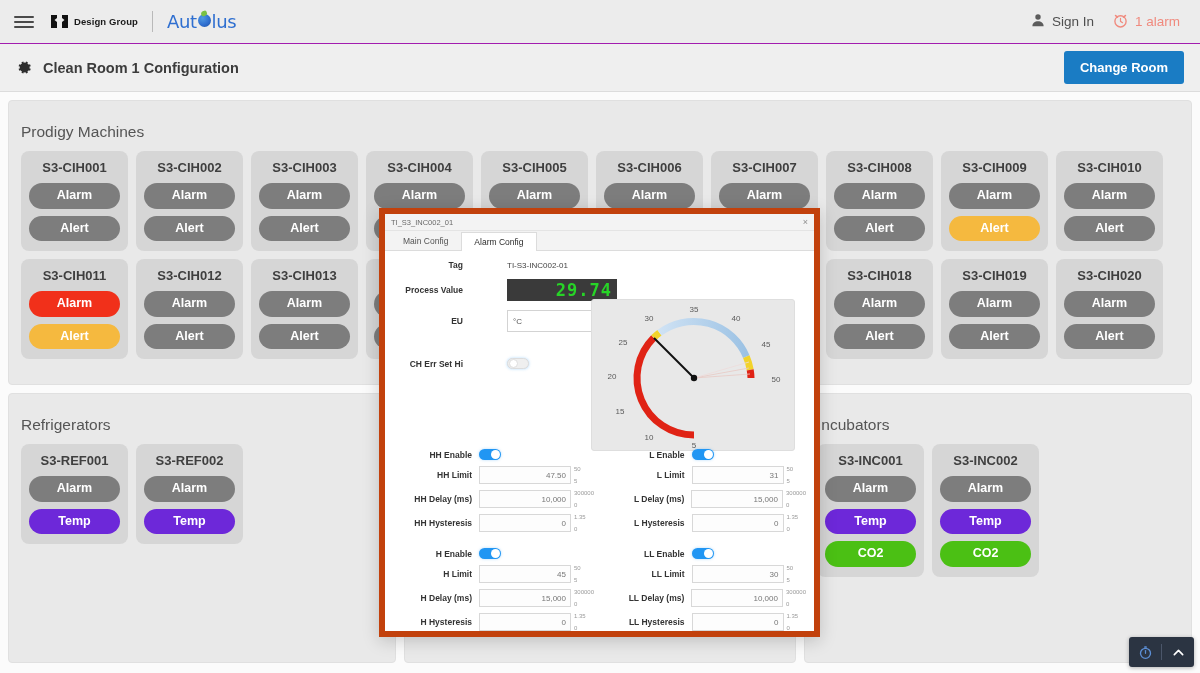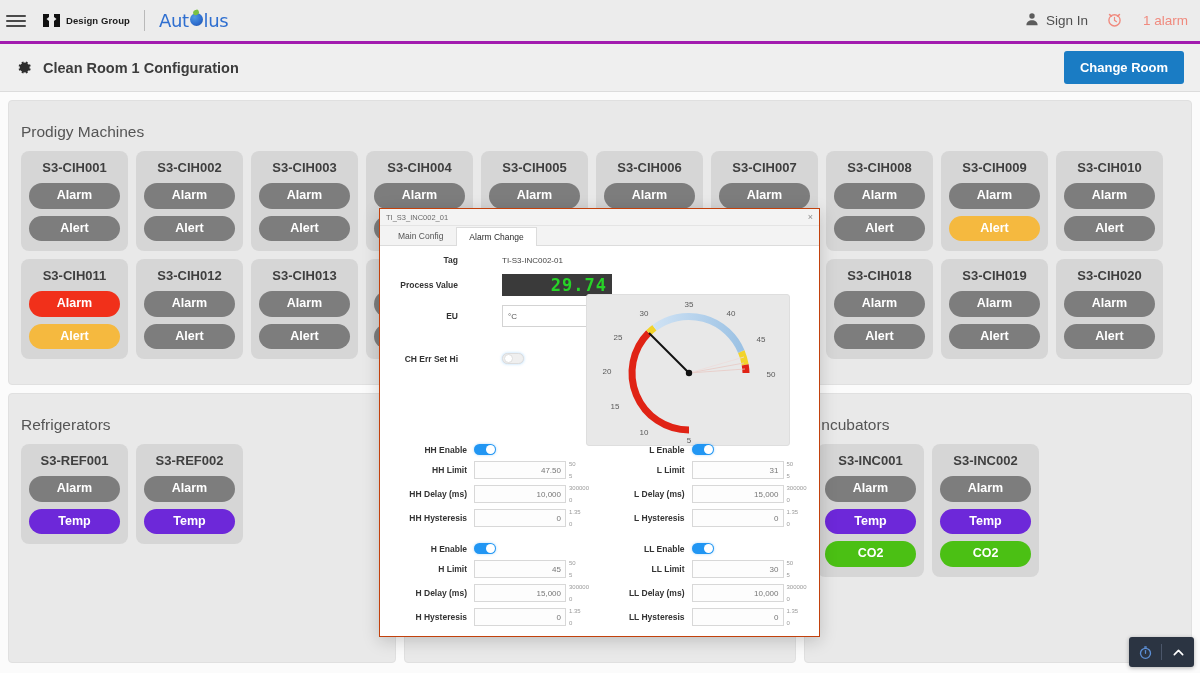--- a/index.html
+++ b/index.html
@@ -8,23 +8,23 @@
     width: 1200px; height: 673px;
     overflow: hidden;
     font-family: "Liberation Sans", sans-serif;
     background: #ffffff;
   }
 
   
   .appbar {
     height: 44px;
     background: #ececec;
-    border-bottom: 3px solid #a21caf;
+    border-bottom: 1px solid #a21caf;
     display: flex; align-items: center;
-    padding: 0 6px;
+    padding: 0 14px;
     position: relative;
   }
   .hamburger { width: 20px; display: flex; flex-direction: column; gap: 3px; cursor: pointer; margin-right: 16px; }
   .hamburger i { display: block; height: 2px; background: #4a4a4a; border-radius: 1px; }
   .brandmark {
     display: flex; align-items: center; gap: 5px;
   }
   .dglogo {
     width: 19px; height: 15px; position: relative; display: inline-block;
   }
@@ -40,21 +40,21 @@
     background: radial-gradient(circle at 35% 32%, #4f9ae2 0%, #2f6fd0 55%, #1d4f9e 100%);
     display: inline-block; margin: 0 1px; position: relative; top: -1px;
   }
   .autolus .dot:after{
     content:""; position:absolute; left:3px; top:-3px; width:6px; height:5px;
     background:#7ac143; border-radius: 60% 40% 50% 50%;
     transform: rotate(-25deg);
   }
   .appbar-right { margin-left: auto; display: flex; align-items: center; gap: 18px; padding-right: 6px; }
   .signin { display: flex; align-items: center; gap: 7px; color: #4f4f4f; font-size: 13.5px; cursor: pointer; }
-  .alarmchip { display: flex; align-items: center; gap: 20px; color: #f08a7e; font-size: 13.5px; cursor: pointer; }
+  .alarmchip { display: flex; align-items: center; gap: 6px; color: #f08a7e; font-size: 13.5px; cursor: pointer; }
 
   
   .subheader {
     height: 48px; background: #efefef;
     border-bottom: 1px solid #dcdcdc;
     display: flex; align-items: center; padding: 0 16px;
   }
   .subheader .gear { margin-right: 10px; display: flex; }
   .subtitle { font-size: 14.5px; font-weight: bold; color: #3c3c3c; }
   .btn-change {
@@ -106,21 +106,21 @@
   .panel-ref   { width: 388px; height: 270px; }
   .panel-mid   { width: 392px; height: 270px; }
   .panel-inc   { flex: 1; height: 270px; }
 
   
   .modal {
     position: absolute;
     left: 379px; top: 116px;
     width: 441px; height: 429px;
     background: #ffffff;
-    border: 1px solid #c2410c;
+    border: 6px solid #c2410c;
     box-shadow: 0 4px 16px rgba(0,0,0,.18);
     display: flex; flex-direction: column;
     z-index: 40;
   }
   .modal-bar {
     height: 17px; background: #f3f3f3; border-bottom: 1px solid #e4e4e4;
     display: flex; align-items: center; padding: 0 6px;
   }
   .modal-bar .mt { font-size: 7.5px; color: #6a6a6a; }
   .modal-bar .mx { margin-left: auto; font-size: 9px; color: #8d8d8d; cursor: pointer; line-height: 1; }
@@ -399,21 +399,21 @@
   </div>
 
   <div class="modal">
     <div class="modal-bar">
       <span class="mt">TI_S3_INC002_01</span>
       <span class="mx">×</span>
     </div>
 
     <div class="tabs" id="modal-tabs">
         <div class="tab">Main Config</div>
-        <div class="tab active">Alarm Change</div>
+        <div class="tab active">Alarm Config</div>
       </div>
 
     <div class="modal-body">
 
       <div class="frow">
         <div class="flabel">Tag</div>
         <div class="fval-plain">TI-S3-INC002-01</div>
       </div>
 
       <div class="frow">

